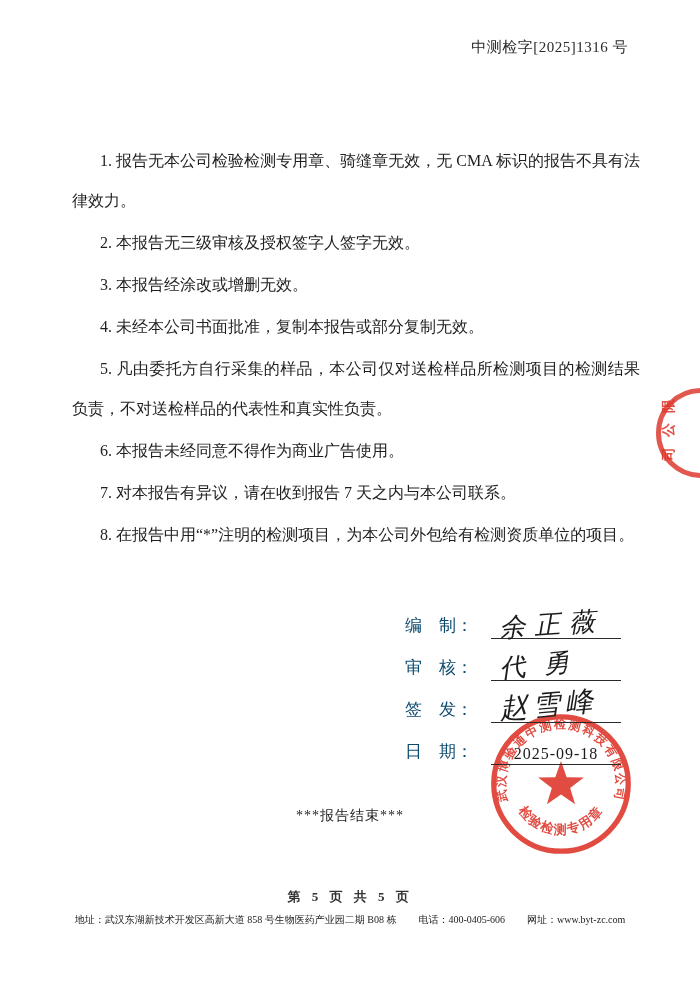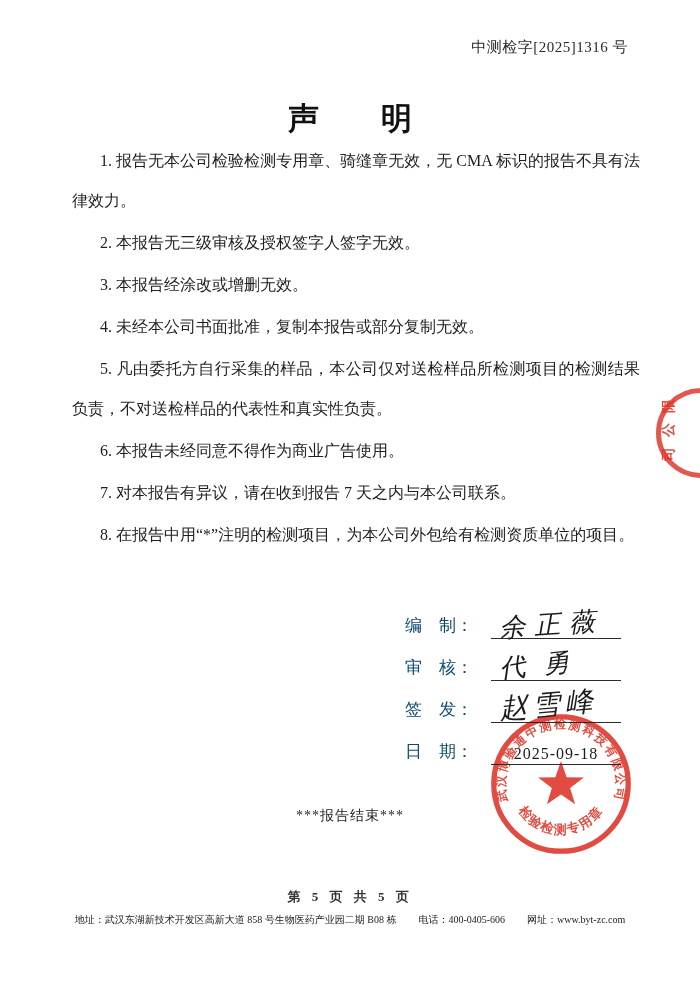--- a/index.html
+++ b/index.html
@@ -80,21 +80,20 @@
     font-size: 10px; color:#222; white-space: nowrap;
   }
 </style>
 </head>
 <body>
 
 <div class="page">
 
   <div class="ref-number">中测检字[2025]1316 号</div>
 
-  <div class="doc-title">声　　明</div>
 
   <div class="body-text">
     <p>1. 报告无本公司检验检测专用章、骑缝章无效，无 CMA 标识的报告不具有法律效力。</p>
     <p>2. 本报告无三级审核及授权签字人签字无效。</p>
     <p>3. 本报告经涂改或增删无效。</p>
     <p>4. 未经本公司书面批准，复制本报告或部分复制无效。</p>
     <p>5. 凡由委托方自行采集的样品，本公司仅对送检样品所检测项目的检测结果负责，不对送检样品的代表性和真实性负责。</p>
     <p>6. 本报告未经同意不得作为商业广告使用。</p>
     <p>7. 对本报告有异议，请在收到报告 7 天之内与本公司联系。</p>
     <p>8. 在报告中用“*”注明的检测项目，为本公司外包给有检测资质单位的项目。</p>

